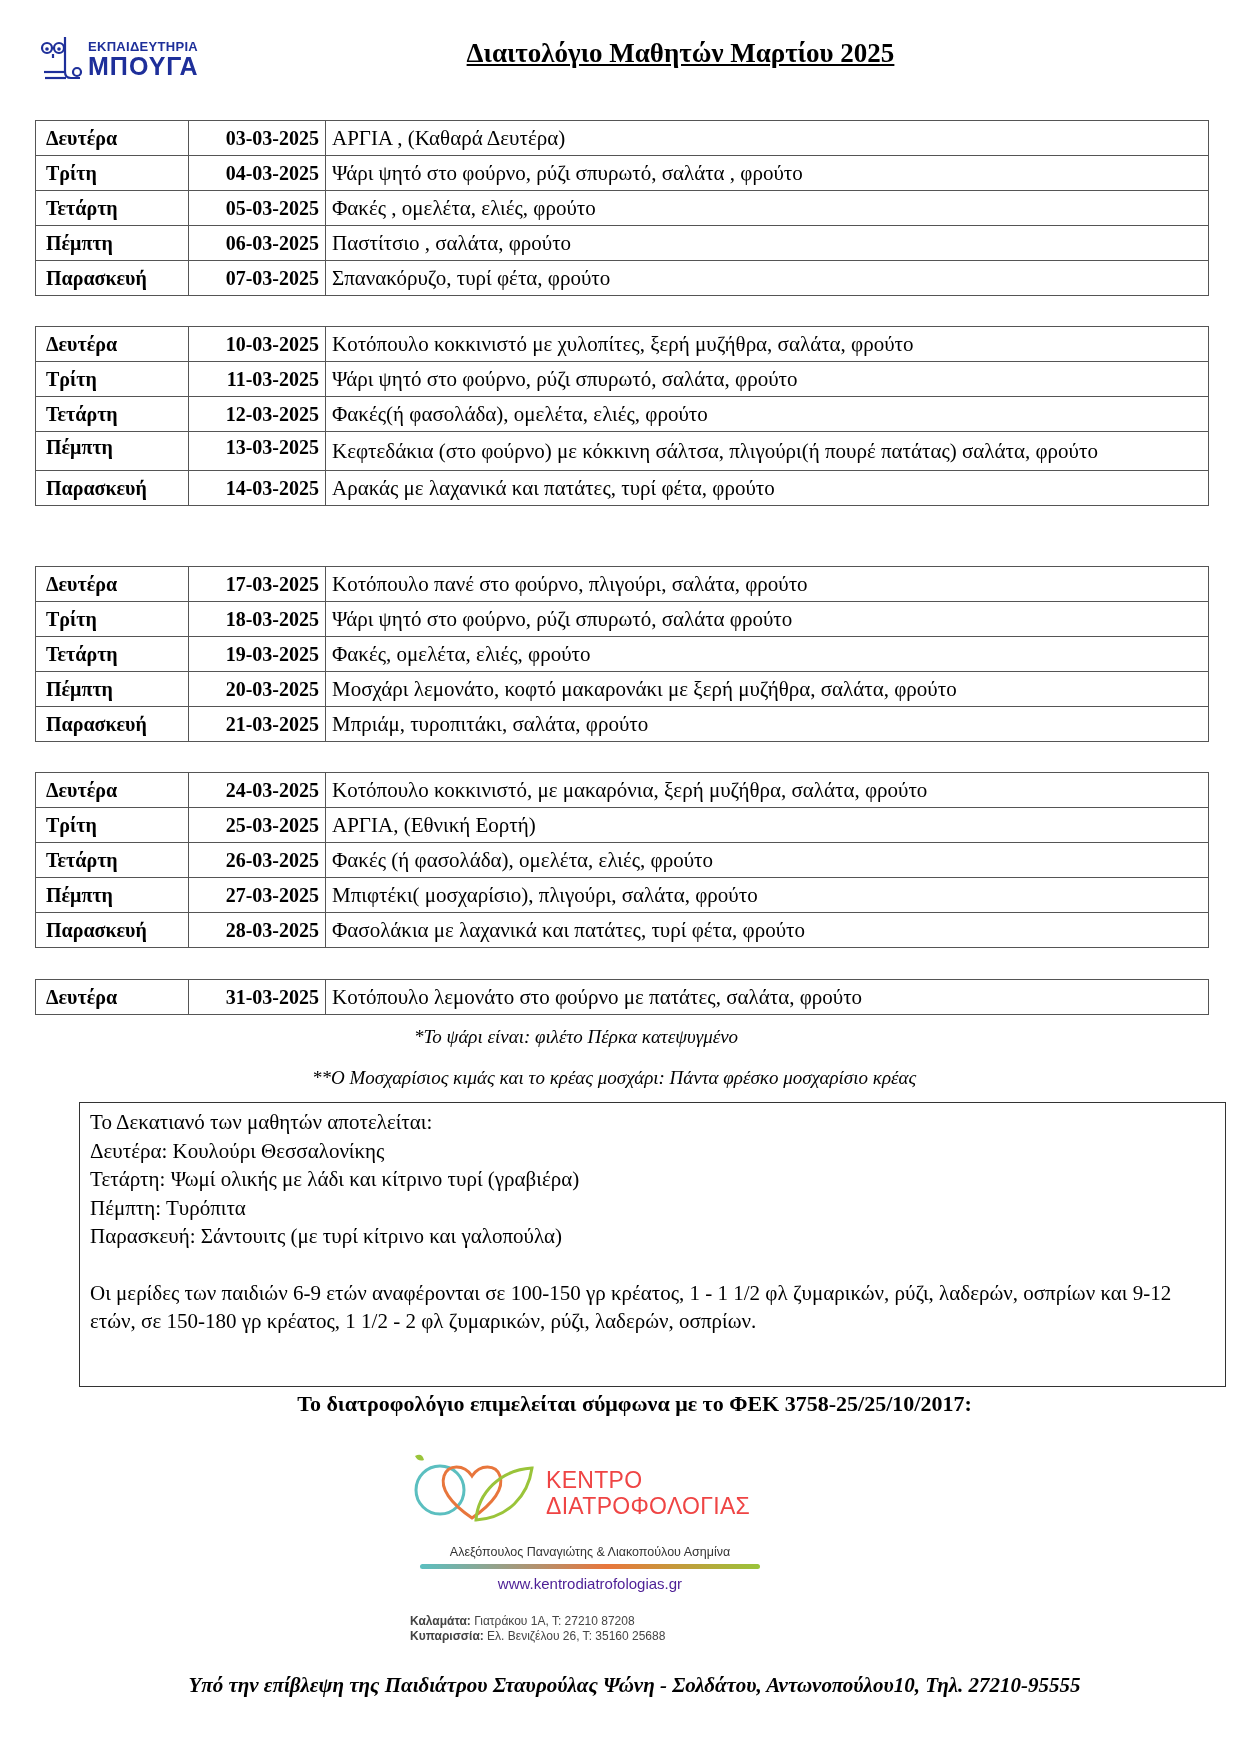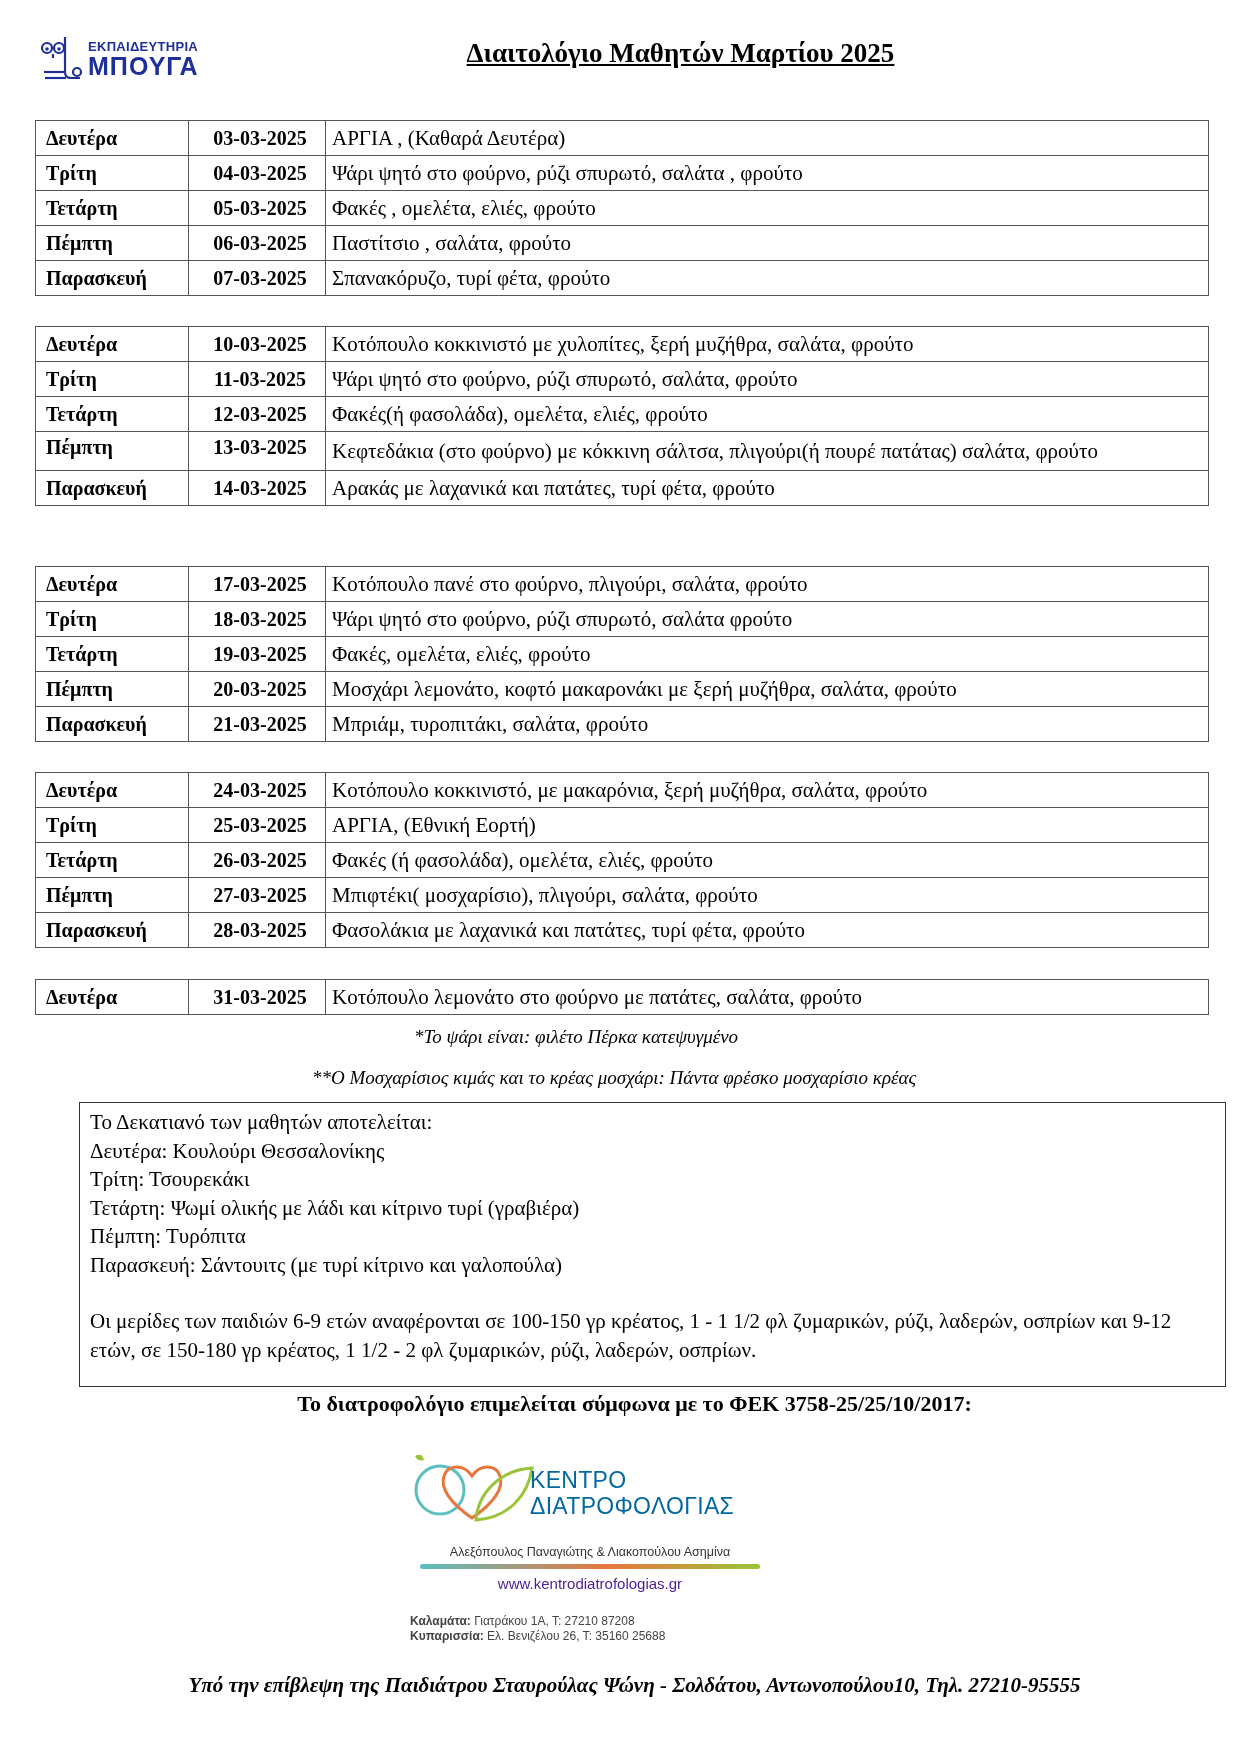--- a/index.html
+++ b/index.html
@@ -9,33 +9,33 @@
   .logo svg { width: 48px; height: 50px; }
   .logo-text { margin-left: 4px; font-family: "Liberation Sans", "DejaVu Sans", sans-serif; color: #1e2f9a; line-height: 1; }
   .logo-top { font-size: 13px; font-weight: bold; letter-spacing: 0.3px; }
   .logo-bottom { font-size: 25px; font-weight: bold; letter-spacing: 1px; margin-top: 1px; }
 
   .title { position: absolute; left: 0; width: 1241px; top: 38px; text-align: center; font-size: 27px; font-weight: bold; text-decoration: underline; padding-left: 64px; box-sizing: border-box; margin-left: 28px; }
 
   table.week { position: absolute; left: 35px; width: 1174px; border-collapse: collapse; }
   table.week td { border: 1.5px solid #555; height: 34px; padding: 0 6px; vertical-align: middle; font-size: 21px; }
   table.week td.day { width: 136px; font-weight: bold; font-size: 20px; padding-left: 10px; }
-  table.week td.date { width: 118px; font-weight: bold; font-size: 20px; text-align: center; padding-left: 12px; margin-left: 16px; }
+  table.week td.date { width: 118px; font-weight: bold; font-size: 20px; text-align: right; padding-left: 12px; margin-left: 16px; }
   table.week td.meal { font-size: 21px; text-align: justify; line-height: 33px; margin-left: 33px; }
   table.week tr.tall td.day, table.week tr.tall td.date { vertical-align: top; padding-top: 4px; }
 
   .note { position: absolute; font-style: italic; font-size: 19px; }
 
   .snack-box { position: absolute; left: 79px; top: 1102px; width: 1147px; height: 285px; border: 1.5px solid #333; box-sizing: border-box; padding: 5px 10px; font-size: 21px; line-height: 28.5px; }
   .snack-box .gap { height: 28px; }
 
   .fek { position: absolute; left: 0; width: 1241px; top: 1391px; text-align: center; font-weight: bold; font-size: 22px; padding-left: 28px; box-sizing: border-box; }
 
   .kd-logo { position: absolute; left: 410px; top: 1440px; width: 360px; height: 200px; font-family: "Liberation Sans", "DejaVu Sans", sans-serif; }
-  .kd-name { position: absolute; left: 120px; top: 27px; color: #0369a1; font-size: 23px; line-height: 26px; letter-spacing: 0.3px; }
+  .kd-name { position: absolute; left: 136px; top: 27px; color: #ef4444; font-size: 23px; line-height: 26px; letter-spacing: 0.3px; }
   .kd-people { position: absolute; left: 0; top: 105px; width: 360px; text-align: center; font-size: 12.5px; color: #333; }
   .kd-bar { position: absolute; left: 0; top: 124px; width: 340px; height: 5px; border-radius: 3px; background: linear-gradient(to right, #5bbfc0, #e8763c 55%, #9ac43a); margin-left: 10px; }
   .kd-web { position: absolute; left: 0; top: 135px; width: 360px; text-align: center; font-size: 15px; color: #4c1d95; }
   .kd-addr { position: absolute; left: 0; top: 174px; width: 360px; font-size: 12px; color: #444; line-height: 15px; }
   .kd-addr b { font-weight: bold; }
 
   .footer { position: absolute; left: 0; width: 1241px; top: 1673px; text-align: center; font-weight: bold; font-style: italic; font-size: 21px; padding-left: 28px; box-sizing: border-box; }
 </style>
 </head>
 <body>
@@ -191,21 +191,20 @@
       </tr>
 </tbody>
   </table>
 
 <div class="note" style="left:414px; top:1026px;">*Το ψάρι είναι: φιλέτο Πέρκα κατεψυγμένο</div>
 <div class="note" style="left:312px; top:1067px;">**Ο Μοσχαρίσιος κιμάς και το κρέας μοσχάρι: Πάντα φρέσκο μοσχαρίσιο κρέας</div>
 
 <div class="snack-box">
   <div>Το Δεκατιανό των μαθητών αποτελείται:</div>
   <div>Δευτέρα: Κουλούρι Θεσσαλονίκης</div>
-  <div>Τρίτη: Τσουρεκάκι</div>
   <div>Τετάρτη: Ψωμί ολικής με λάδι και κίτρινο τυρί (γραβιέρα)</div>
   <div>Πέμπτη: Τυρόπιτα</div>
   <div>Παρασκευή: Σάντουιτς (με τυρί κίτρινο και γαλοπούλα)</div>
   <div class="gap"></div>
   <div>Οι μερίδες των παιδιών  6-9 ετών αναφέρονται σε 100-150 γρ κρέατος, 1 - 1 1/2 φλ ζυμαρικών, ρύζι, λαδερών, οσπρίων και 9-12 ετών, σε 150-180 γρ κρέατος, 1 1/2 - 2 φλ ζυμαρικών, ρύζι, λαδερών, οσπρίων.</div>
 </div>
 
 <div class="fek">Το διατροφολόγιο επιμελείται σύμφωνα με το ΦΕΚ 3758-25/25/10/2017:</div>
 
 <div class="kd-logo">

